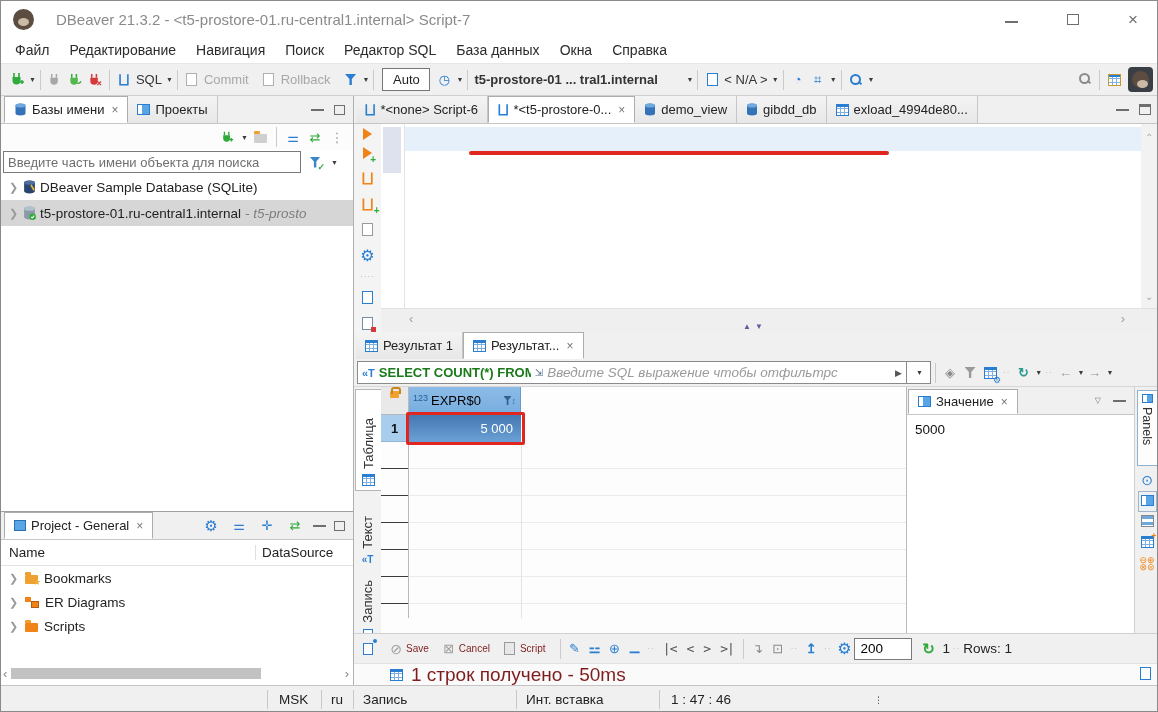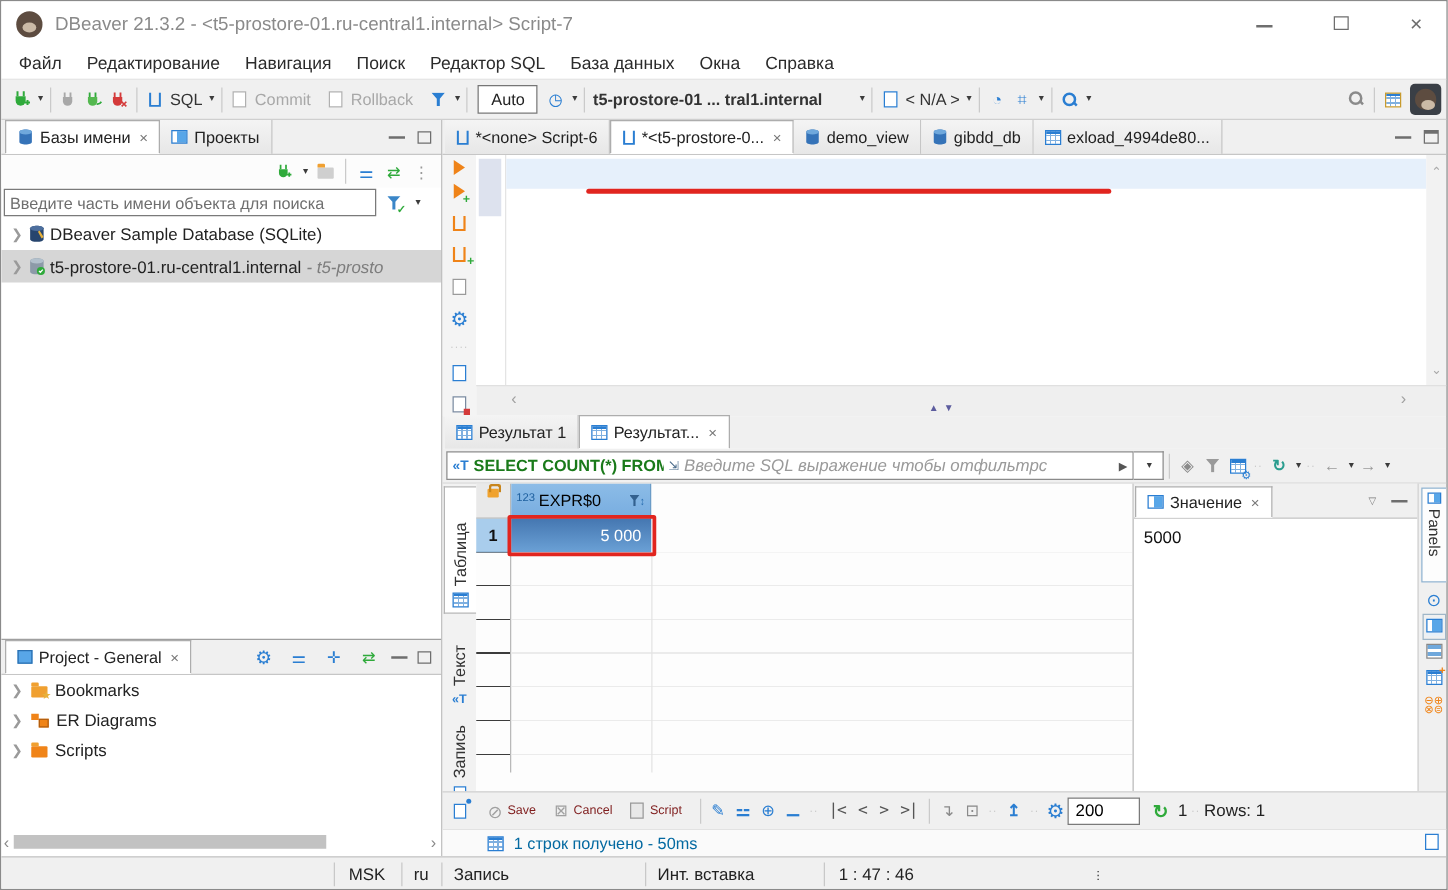--- a/index.html
+++ b/index.html
@@ -17,21 +17,21 @@
   .dots { color:#b9b9b9; font-size:8px; letter-spacing:1px; margin:0 3px; }
   .gray { color:#9a9a9a; }
   .blue { color:#2a7ed2; }
   .green { color:#2faa3b; }
   .orange { color:#ef8318; }
 
   
   #titlebar { left:0; top:0; width:1158px; height:36px; background:#fff; }
   .logo-circle { width:21px; height:21px; border-radius:50%; background:#5d4c40; position:relative; }
   .logo-circle::after { content:""; position:absolute; left:5px; top:9px; width:11px; height:8px; border-radius:50%; background:#cbbaa6; }
-  .title-text { color:#8a8a8a; font-size:15px; margin-left:10px; }
+  .title-text { color:#8a8a8a; font-size:15px; margin-left:22px; }
   .winbtn { color:#6e6e6e; font-size:15px; width:30px; text-align:center; }
   .box-max { width:12px; height:11px; border:1px solid #6e6e6e; display:inline-block; }
   .bar-min { width:13px; height:0; border-top:2px solid #6e6e6e; display:inline-block; }
 
   #menubar { left:0; top:36px; width:1158px; height:26px; background:#fff; display:flex; align-items:center; padding-left:4px; }
   .menu-item { padding:0 10px; font-size:14px; color:#2b2b2b; height:26px; display:flex; align-items:center; }
 
   #toolbar { left:0; top:62px; width:1158px; height:33px; background:#f0f0f0; border-top:1px solid #e6e6e6; border-bottom:1px solid #cfcfcf; display:flex; align-items:center; padding:0 6px; }
   .combo { background:#fff; border:1px solid #767676; height:23px; display:flex; align-items:center; justify-content:center; font-size:13px; color:#222; }
   .tb-label { font-size:13px; color:#333; margin:0 2px; }
@@ -142,21 +142,21 @@
   .rail-ic { margin-top:6px; }
   .rail-ic.sel { outline:1px solid #9fb6c8; outline-offset:2px; background:#e8f0f8; }
 
   
   #res-toolbar { left:353px; top:632px; width:805px; height:30px; background:#f0f0f0; border-top:1px solid #d0d0d0; display:flex; align-items:center; padding-left:4px; }
   .rt-label { font-size:10px; color:#7f1d1d; margin-right:10px; }
   .navg { font-family:"DejaVu Sans Mono",monospace; font-size:13px; color:#555; letter-spacing:-1px; margin:0 5px; }
   #res-toolbar input { width:58px; height:22px; border:1px solid #7a7a7a; font-size:13.5px; padding:0 5px; font-family:"Liberation Sans",sans-serif; }
   .rows-label { font-size:13.5px; color:#222; }
   #res-status { left:353px; top:662px; width:805px; height:22px; background:#fafafa; border-top:1px solid #e2e2e2; display:flex; align-items:center; padding-left:36px; gap:8px; }
-  .status-text { font-size:13px; color:#0369a1; }
+  .status-text { font-size:19px; color:#7f1d1d; }
 
   
   #statusbar { left:0; top:684px; width:1158px; height:28px; background:#f0f0f0; border-top:1px solid #c4c4c4; }
   .sb-item { position:absolute; top:0; height:27px; display:flex; align-items:center; font-size:13.5px; color:#222; }
   .sb-sep { position:absolute; top:4px; width:1px; height:19px; background:#c8c8c8; }
 </style>
 </head>
 <body>
 
 <div class="app">
@@ -343,20 +343,24 @@
         <span class="ic blue" style="font-size:15px;">⚙</span>
         <span class="ic blue">⚌</span>
         <span class="ic blue">✛</span>
         <span class="ic">
             <span class="green">⇄</span>
           </span>
         <span class="bar-min" style="border-color:#6e6e6e;"></span>
         <span class="box-max" style="width:11px;height:10px;"></span>
       </div>
     </div>
+    <div class="proj-head">
+      <span style="padding-left:8px;flex:1;">Name</span>
+      <span style="width:98px;border-left:1px solid #e0e0e0;padding-left:6px;">DataSource</span>
+    </div>
     <div class="proj-row">
       <span class="expander">❯</span>
       <span class="i-folder" style="position:relative;">
           <span style="position:absolute;right:-3px;bottom:-3px;color:#e8b13a;font-size:9px;">★</span>
         </span>
       <span>Bookmarks</span>
     </div>
     <div class="proj-row">
       <span class="expander">❯</span>
       <span class="i-er"></span>

